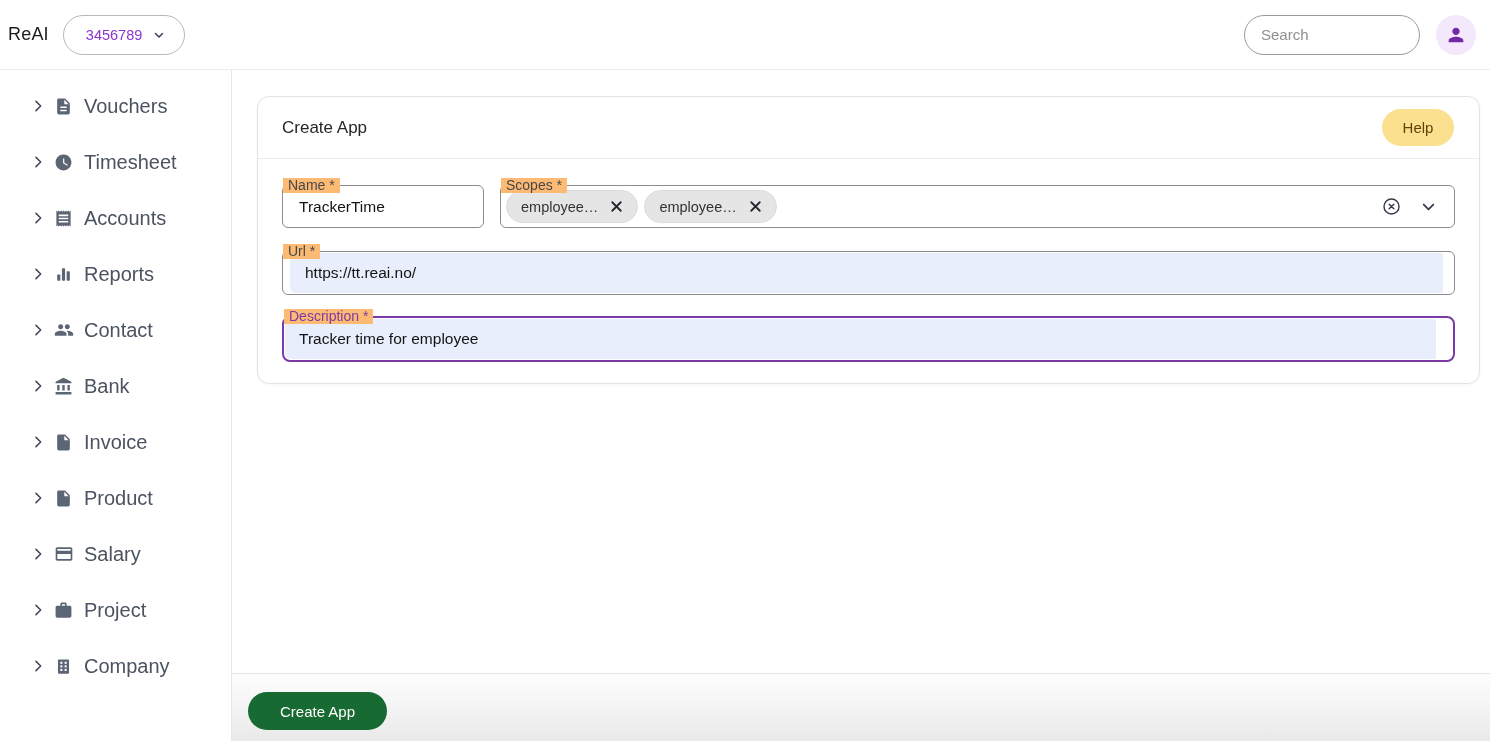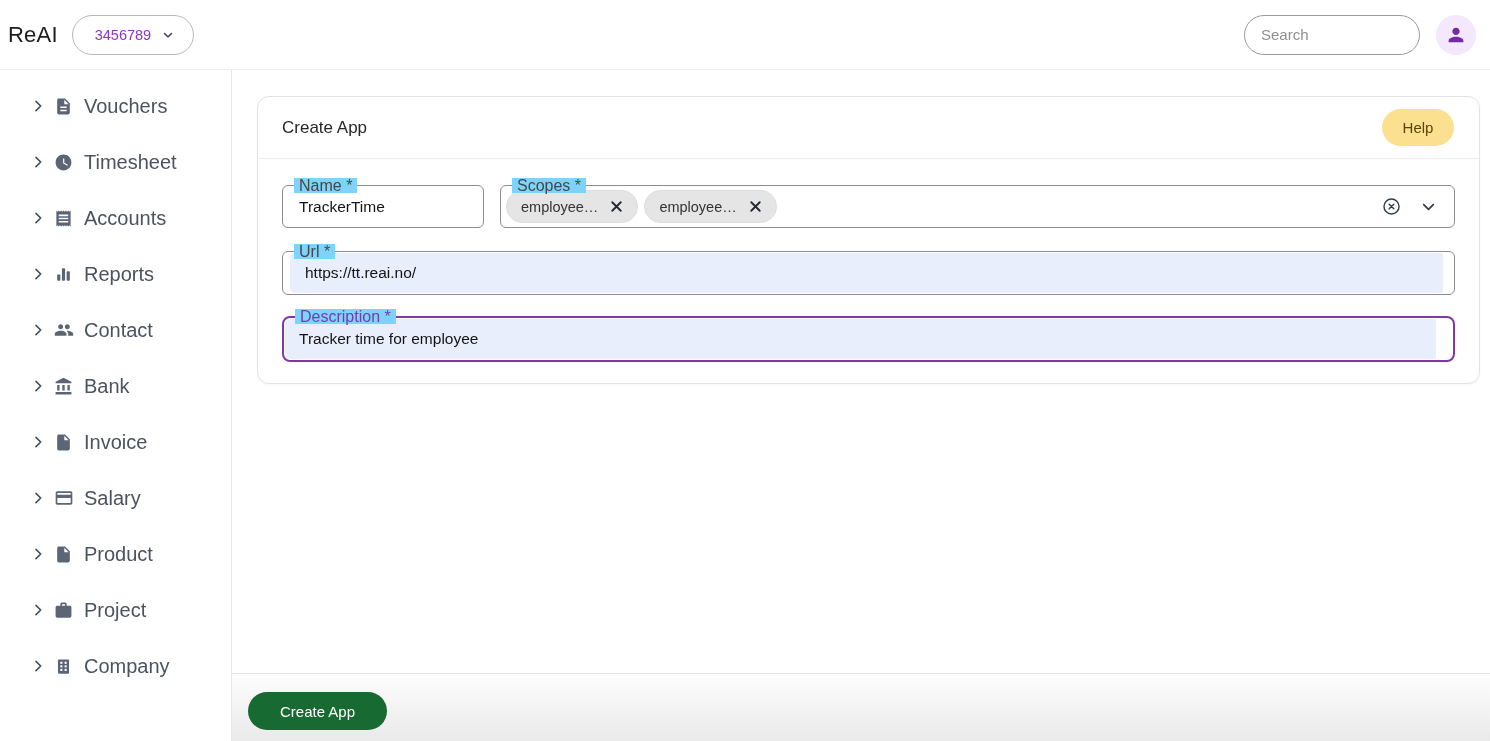--- a/index.html
+++ b/index.html
@@ -6,21 +6,21 @@
   html, body { width: 1490px; height: 741px; overflow: hidden; }
   body { font-family: "Liberation Sans", sans-serif; background: #ffffff; color: #222; }
   .app { position: relative; width: 1490px; height: 741px; background: #fff; }
 
   
   .header {
     position: absolute; top: 0; left: 0; right: 0; height: 70px;
     background: #fff; border-bottom: 1px solid #ececec;
     display: flex; align-items: center; padding: 0 14px 0 8px;
   }
-  .logo { font-size: 22px; font-weight: 500; color: #1d1d1f; letter-spacing: .2px; margin-right: 14px; }
+  .logo { font-size: 18px; font-weight: 500; color: #1d1d1f; letter-spacing: .2px; margin-right: 14px; }
   .account-pill {
     height: 40px; border: 1px solid #b9b9b9; border-radius: 21px; background: #fff;
     display: flex; align-items: center; gap: 10px; padding: 0 18px 0 22px; cursor: pointer;
   }
   .account-pill .acct-num { color: #8c35ca; font-size: 14.5px; }
   .header-spacer { flex: 1; }
   .search-pill {
     width: 176px; height: 40px; border: 1px solid #9a9a9a; border-radius: 21px;
     background: #fff; display: flex; align-items: center; padding: 0 16px; margin-right: 16px;
   }
@@ -63,22 +63,22 @@
     margin-left: auto; width: 72px; height: 37px; border: none; border-radius: 19px;
     background: #fbe18f; color: #5c4407; font-size: 15px; cursor: pointer;
     font-family: "Liberation Sans", sans-serif;
   }
   .card-body { padding: 26px 24px 0 24px; }
   .form-row { display: flex; gap: 16px; }
 
   
   .field { position: relative; border: 1px solid #8c8c8c; border-radius: 6px; background: #fff; }
   .field-label {
-    position: absolute; top: -8px; left: 11px; background: #7dd3fc; padding: 0 5px;
-    font-size: 16px; color: #474747; line-height: 15px; z-index: 2; white-space: nowrap;
+    position: absolute; top: -8px; left: 0; background: #fdba74; padding: 0 5px;
+    font-size: 14px; color: #474747; line-height: 15px; z-index: 2; white-space: nowrap;
   }
   .field input {
     position: absolute; border: none; outline: none; font-size: 15.5px; color: #141414;
     font-family: "Liberation Sans", sans-serif;
   }
   .field-name { width: 202px; height: 43px; margin-right: 0; }
   .field-name input { inset: 1px 1px 1px 1px; width: 200px; padding: 0 15px; background: transparent; }
 
   .field-scopes { flex: 1; height: 43px; display: flex; align-items: center; padding: 0 16px 0 5px; }
   .chip {
@@ -247,39 +247,39 @@
       <span class="nav-label">Invoice</span>
     </div>
 
     <div class="nav-item">
       <span class="chev">
           <svg width="16" height="16" viewBox="0 0 24 24">
             <polyline points="9,5 16,12 9,19" fill="none" stroke="currentColor" stroke-width="2.4" stroke-linecap="round" stroke-linejoin="round"></polyline>
           </svg>
         </span>
       <span class="nav-ico">
+          <svg width="19" height="19" viewBox="0 0 24 24" fill="currentColor">
+            <path d="M6 2c-1.1 0-1.99.9-1.99 2L4 20c0 1.1.89 2 1.99 2H18c1.1 0 2-.9 2-2V8l-6-6H6zm7 7V3.5L18.5 9H13z"></path>
+          </svg>
+        </span>
+      <span class="nav-label">Product</span>
+    </div>
+
+    <div class="nav-item">
+      <span class="chev">
+          <svg width="16" height="16" viewBox="0 0 24 24">
+            <polyline points="9,5 16,12 9,19" fill="none" stroke="currentColor" stroke-width="2.4" stroke-linecap="round" stroke-linejoin="round"></polyline>
+          </svg>
+        </span>
+      <span class="nav-ico">
           <svg width="20" height="20" viewBox="0 0 24 24" fill="currentColor">
             <path d="M20 4H4c-1.11 0-1.99.89-1.99 2L2 18c0 1.11.89 2 2 2h16c1.11 0 2-.89 2-2V6c0-1.11-.89-2-2-2zm0 14H4v-6h16v6zm0-10H4V6h16v2z"></path>
           </svg>
         </span>
       <span class="nav-label">Salary</span>
-    </div>
-
-    <div class="nav-item">
-      <span class="chev">
-          <svg width="16" height="16" viewBox="0 0 24 24">
-            <polyline points="9,5 16,12 9,19" fill="none" stroke="currentColor" stroke-width="2.4" stroke-linecap="round" stroke-linejoin="round"></polyline>
-          </svg>
-        </span>
-      <span class="nav-ico">
-          <svg width="19" height="19" viewBox="0 0 24 24" fill="currentColor">
-            <path d="M6 2c-1.1 0-1.99.9-1.99 2L4 20c0 1.1.89 2 1.99 2H18c1.1 0 2-.9 2-2V8l-6-6H6zm7 7V3.5L18.5 9H13z"></path>
-          </svg>
-        </span>
-      <span class="nav-label">Product</span>
     </div>
 
     <div class="nav-item">
       <span class="chev">
           <svg width="16" height="16" viewBox="0 0 24 24">
             <polyline points="9,5 16,12 9,19" fill="none" stroke="currentColor" stroke-width="2.4" stroke-linecap="round" stroke-linejoin="round"></polyline>
           </svg>
         </span>
       <span class="nav-ico">
           <svg width="19" height="19" viewBox="0 0 24 24" fill="currentColor">

